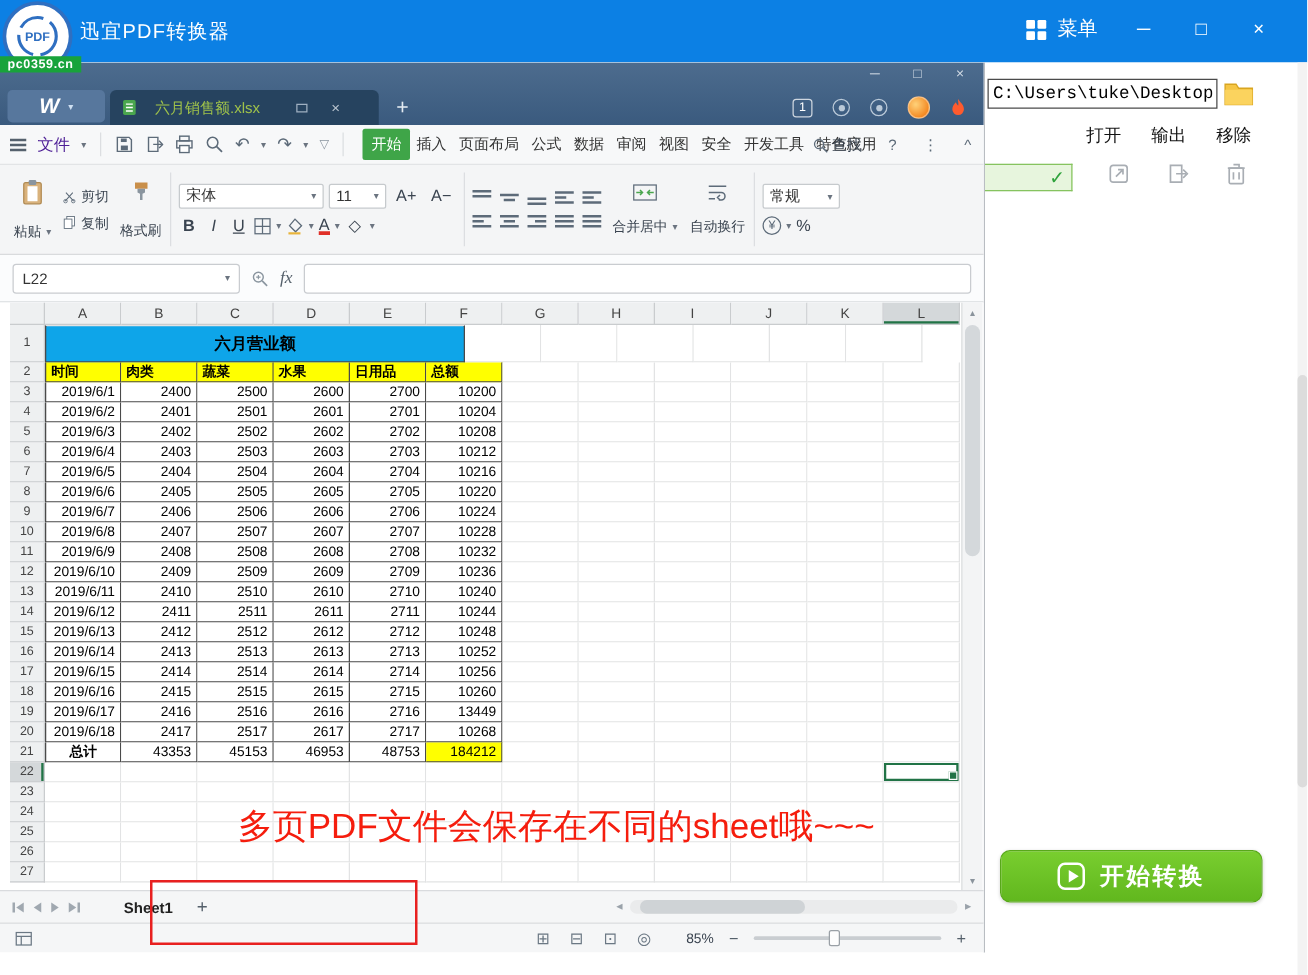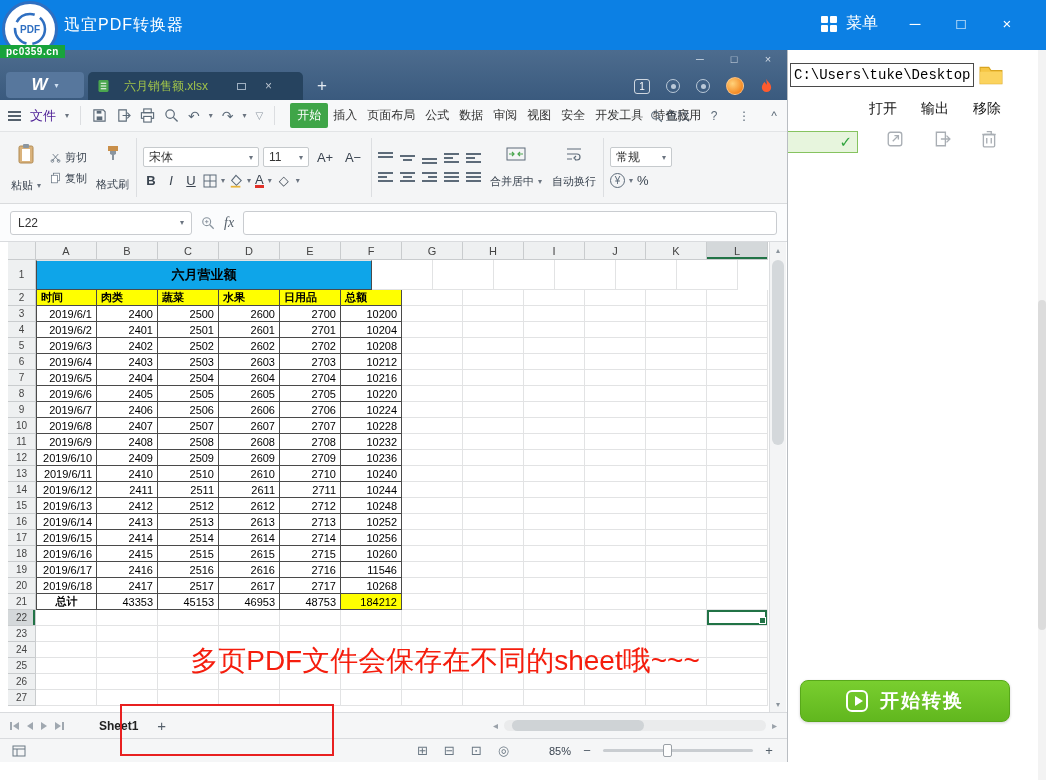--- a/index.html
+++ b/index.html
@@ -115,21 +115,21 @@
 .navgrp .pair{display:flex;align-items:center;gap:1px}
 .sheet-name{font-size:12px;font-weight:bold;color:#222;padding:0 6px}
 .sheet-plus{font-size:15px;color:#55606b;margin-left:6px}
 .hsb{margin-left:auto;display:flex;align-items:center;gap:6px;color:#9aa2aa;font-size:10px}
 .htrack{width:262px;height:11px;background:#eaebec;border-radius:6px;position:relative}
 .hthumb{position:absolute;left:8px;top:0;width:132px;height:11px;background:#cfd3d6;border-radius:6px}
 
 
 .statusbar{height:24px;background:#f5f6f7;border-top:1px solid #d9dbde;display:flex;align-items:center;padding:0 12px;gap:10px;color:#5d6b79}
 .viewicons{margin-left:auto;display:flex;gap:16px;font-size:13px;color:#6b7884}
-.zoomlbl{font-size:11px;color:#3a4450;margin-left:30px}
+.zoomlbl{font-size:11px;color:#3a4450;margin-left:18px}
 .zminus,.zplus{font-size:13px;color:#55606b;width:12px;text-align:center}
 .ztrack{width:150px;height:3px;background:#c9cdd1;border-radius:2px;position:relative}
 .zthumb{position:absolute;left:60px;top:-5px;width:9px;height:13px;background:#fdfdfd;border:1px solid #9aa0a6;border-radius:2px}
 
 
 .panel{position:absolute;left:788px;top:50px;width:258px;height:730px;background:#fff}
 .path-row{position:absolute;left:2px;top:13px;display:flex;gap:5px;align-items:center}
 .path-input{width:184px;height:24px;border:1px solid #4a4a4a;font-family:"Liberation Mono","DejaVu Sans Mono",monospace;font-size:14px;padding:0 3px;color:#000;background:#fff}
 .cols{position:absolute;top:50px;right:44px;display:flex;gap:22px;font-size:14px;color:#111}
 .cols span{width:30px;text-align:center}
@@ -743,21 +743,21 @@
             <div class="cell"></div>
             <div class="cell"></div>
           </div>
           <div class="g-row" style="height: 16px;">
             <div class="row-n">19</div>
             <div class="cell tb num first">2019/6/17</div>
             <div class="cell tb num">2416</div>
             <div class="cell tb num">2516</div>
             <div class="cell tb num">2616</div>
             <div class="cell tb num">2716</div>
-            <div class="cell tb num">11546</div>
+            <div class="cell tb num">13449</div>
             <div class="cell"></div>
             <div class="cell"></div>
             <div class="cell"></div>
             <div class="cell"></div>
             <div class="cell"></div>
             <div class="cell"></div>
           </div>
           <div class="g-row" style="height: 16px;">
             <div class="row-n">20</div>
             <div class="cell tb num first">2019/6/18</div>

